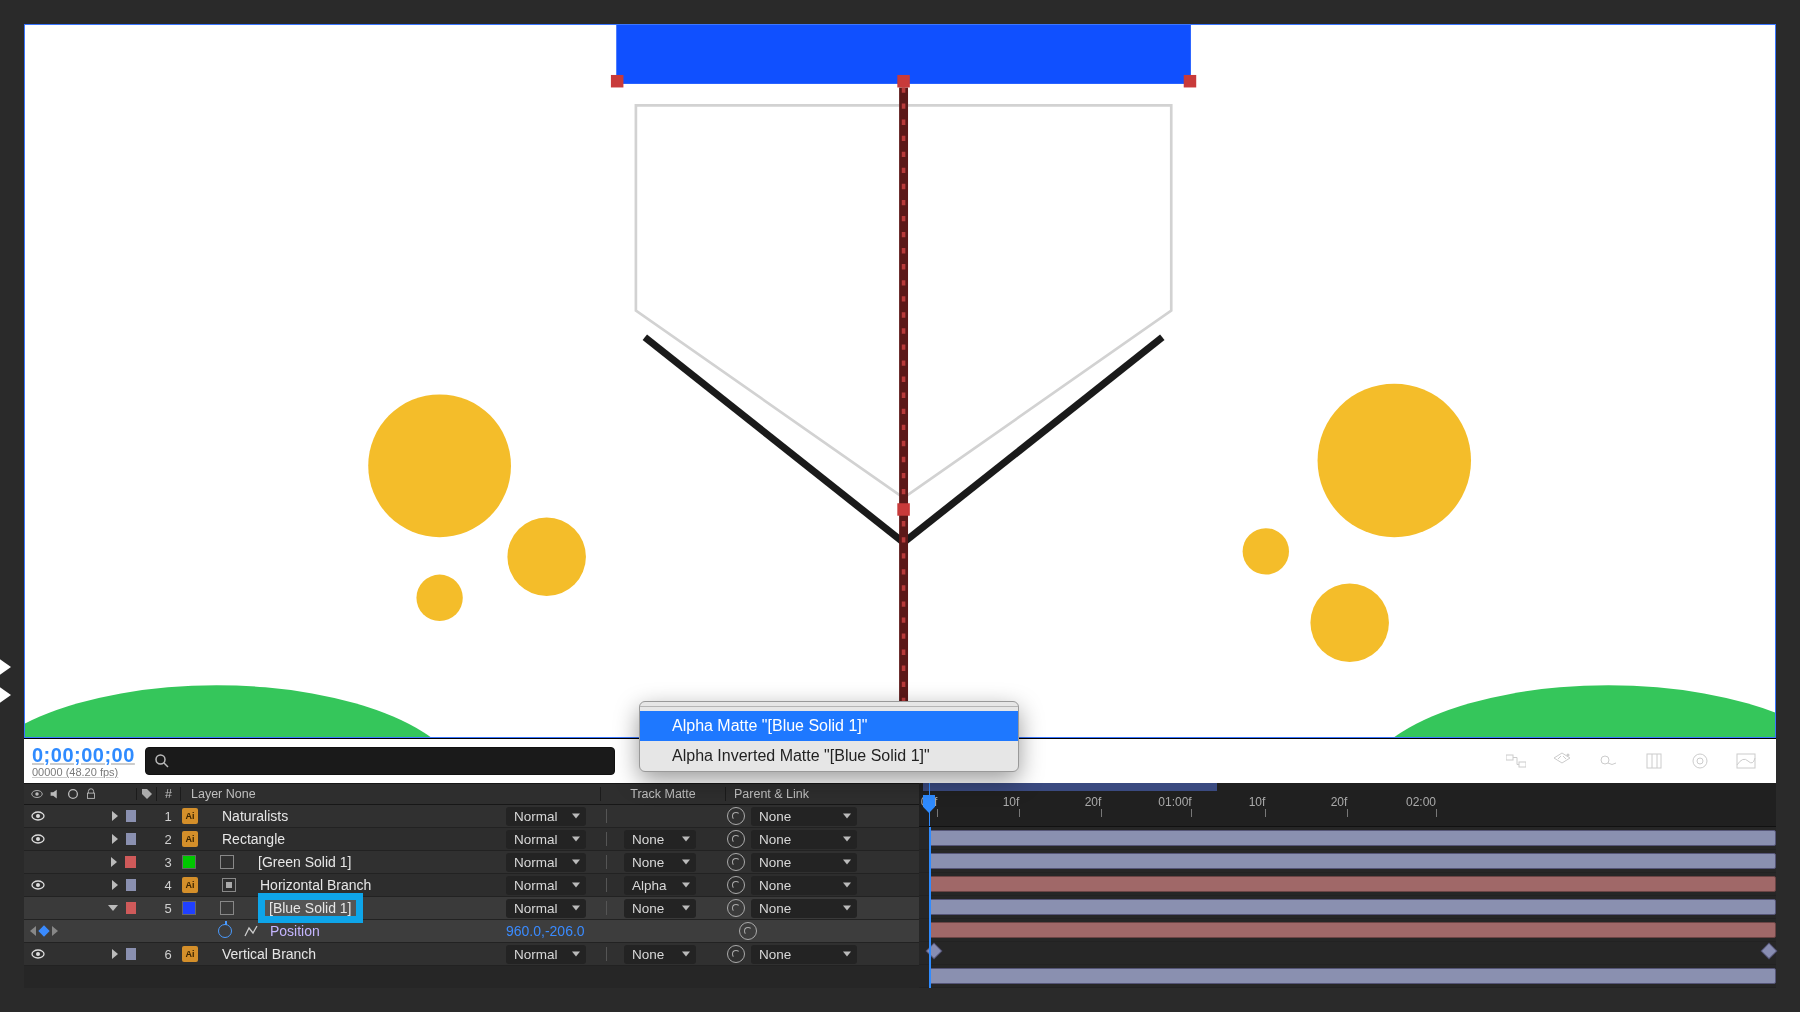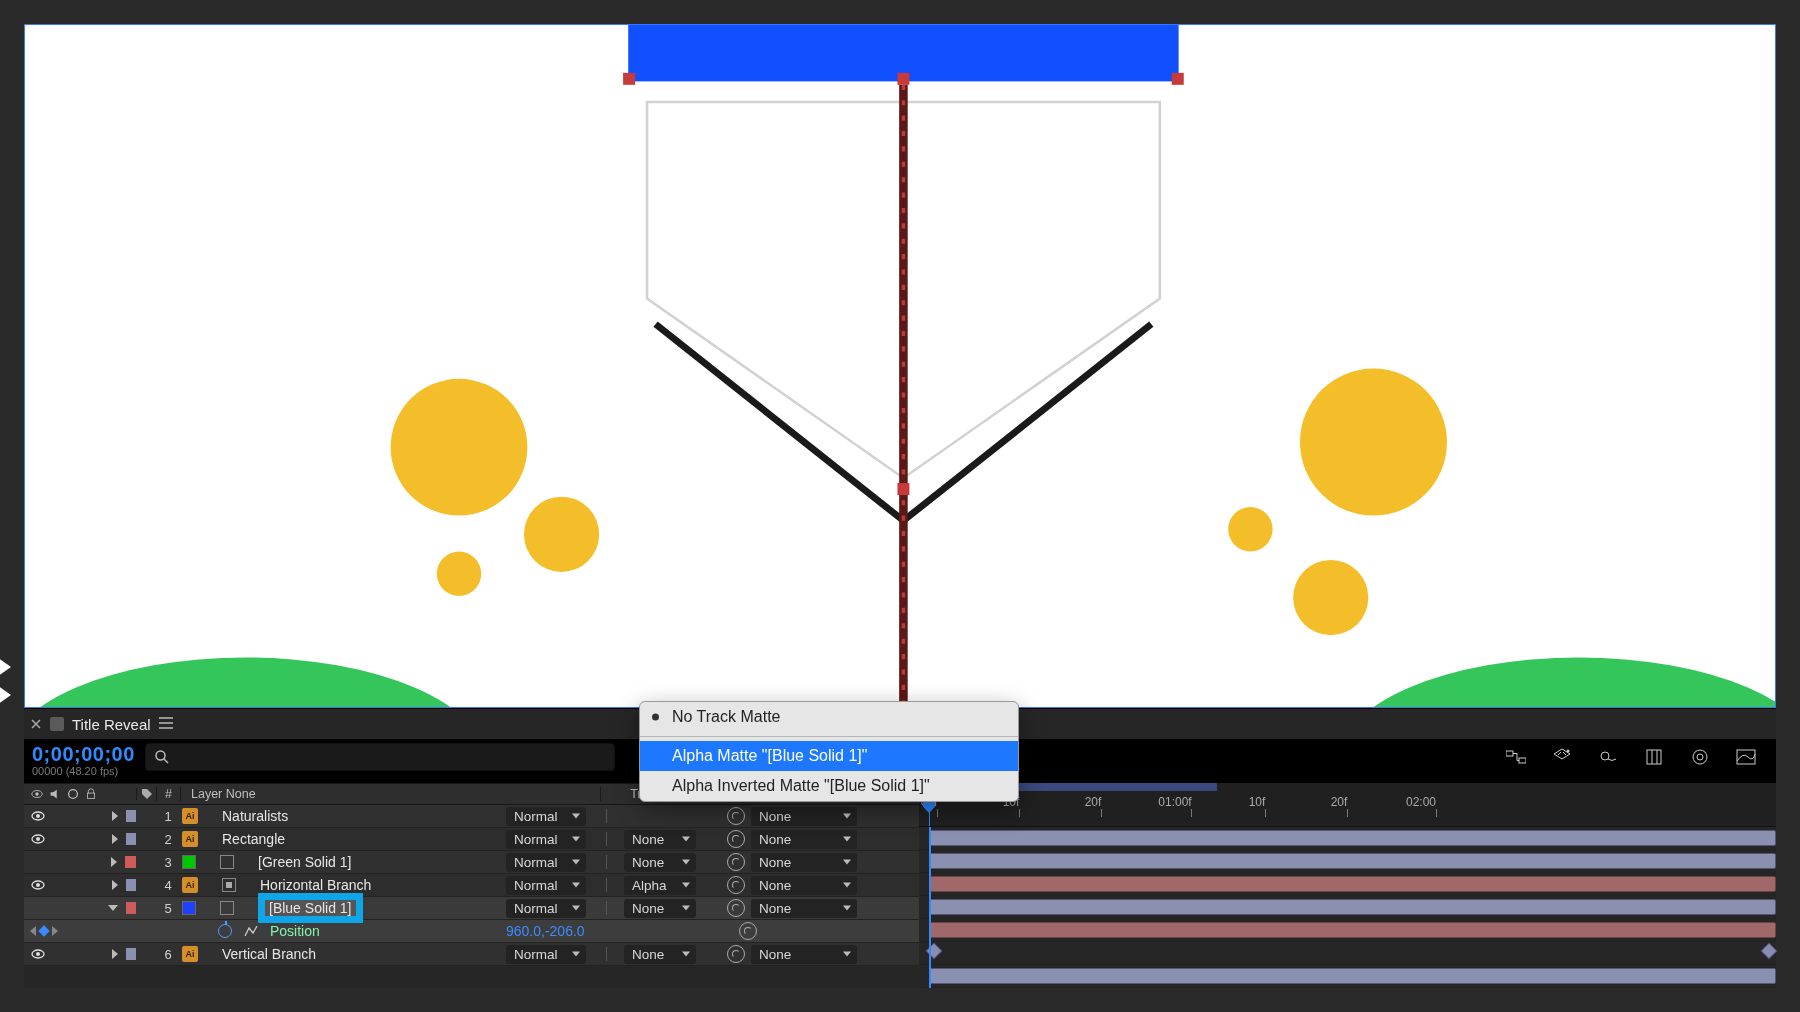--- a/index.html
+++ b/index.html
@@ -45,24 +45,26 @@
   }
   .tab-lock {
     width: 14px; height: 14px; background: #5a5a5a;
     border-radius: 2px;
   }
   .tab-title { color: #e8e8e8; font-size: 15px; }
   .tab-menu { color: #bbb; }
 
   .controls-row {
     display: flex;
+    align-items: center;
     padding: 4px 8px;
     gap: 10px;
-    background: #000000;
+    background: #ffffff;
     height: 44px;
+    text-decoration: underline;
   }
   .timecode-block { line-height: 1.1; }
   .timecode {
     color: #2f8bff;
     font-size: 20px;
     font-weight: 600;
     letter-spacing: 0.5px;
   }
   .timecode-sub {
     color: #7a7a7a;
@@ -252,21 +254,21 @@
   }
   .keynav .diamond {
     width:8px;height:8px;background:#3a8bff;transform:rotate(45deg);
   }
   .keynav .tri-r {
     width:0;height:0;border-top:5px solid transparent;border-bottom:5px solid transparent;
     border-left:6px solid #888;
   }
   .prop-name-cell {
     width:344px; display:flex;align-items:center; gap:12px; padding-left:62px;
-    font-size:14px;color:#86efac;
+    font-size:14px;color:#c4b5fd;
   }
   .prop-value-cell {
     width:225px;
     color:#3a8bff;
     font-size:14px;
     padding-left:6px;
   }
   .stopwatch {
     width:14px;height:14px;border:1.5px solid #4a9bff;border-radius:50%;
     position:relative;
@@ -412,34 +414,20 @@
         <rect x="541" y="28" width="7" height="7"></rect>
         <rect x="701.5" y="28" width="7" height="7"></rect>
         <rect x="862" y="28" width="7" height="7"></rect>
         <rect x="701.5" y="268" width="7" height="7"></rect>
       </g>
     </svg>
   </div>
 
   <div class="panel">
 
-    <div class="tabbar">
-      <div class="tab-close">
-        <svg width="10" height="10" viewBox="0 0 10 10">
-            <path d="M1 1 L9 9 M9 1 L1 9" stroke="#aaa" stroke-width="1.5"></path>
-          </svg>
-      </div>
-      <div class="tab-lock"></div>
-      <div class="tab-title">Title Reveal</div>
-      <div class="tab-menu">
-        <svg width="14" height="12" viewBox="0 0 14 12">
-            <path d="M0 1h14M0 6h14M0 11h14" stroke="#bbb" stroke-width="1.5"></path>
-          </svg>
-      </div>
-    </div>
 
     <div class="controls-row">
       <div class="timecode-block">
         <div class="timecode">0;00;00;00</div>
         <div class="timecode-sub">00000 (48.20 fps)</div>
       </div>
       <div class="search-wrap">
         <svg width="16" height="16" viewBox="0 0 16 16">
           <circle cx="6.5" cy="6.5" r="4.5" fill="none" stroke="#bbb" stroke-width="1.5"></circle>
           <line x1="10" y1="10" x2="14" y2="14" stroke="#bbb" stroke-width="1.5"></line>
@@ -760,21 +748,20 @@
             </div>
             <div class="tl-row">
               <div class="bar"></div>
             </div>
           </div>
       </div>
     </div>
   </div>
 
   <div class="ctx-menu" style="left:639px; top:701px; width:380px;">
-    <div class="ctx-item checked">No Track Matte</div>
     <div class="ctx-sep"></div>
     <div class="ctx-item hover">Alpha Matte "[Blue Solid 1]"</div>
     <div class="ctx-item">Alpha Inverted Matte "[Blue Solid 1]"</div>
   </div>
 
   <div class="white-arrows a1">
       <div class="tri"></div>
     </div>
   <div class="white-arrows a2">
       <div class="tri"></div>

